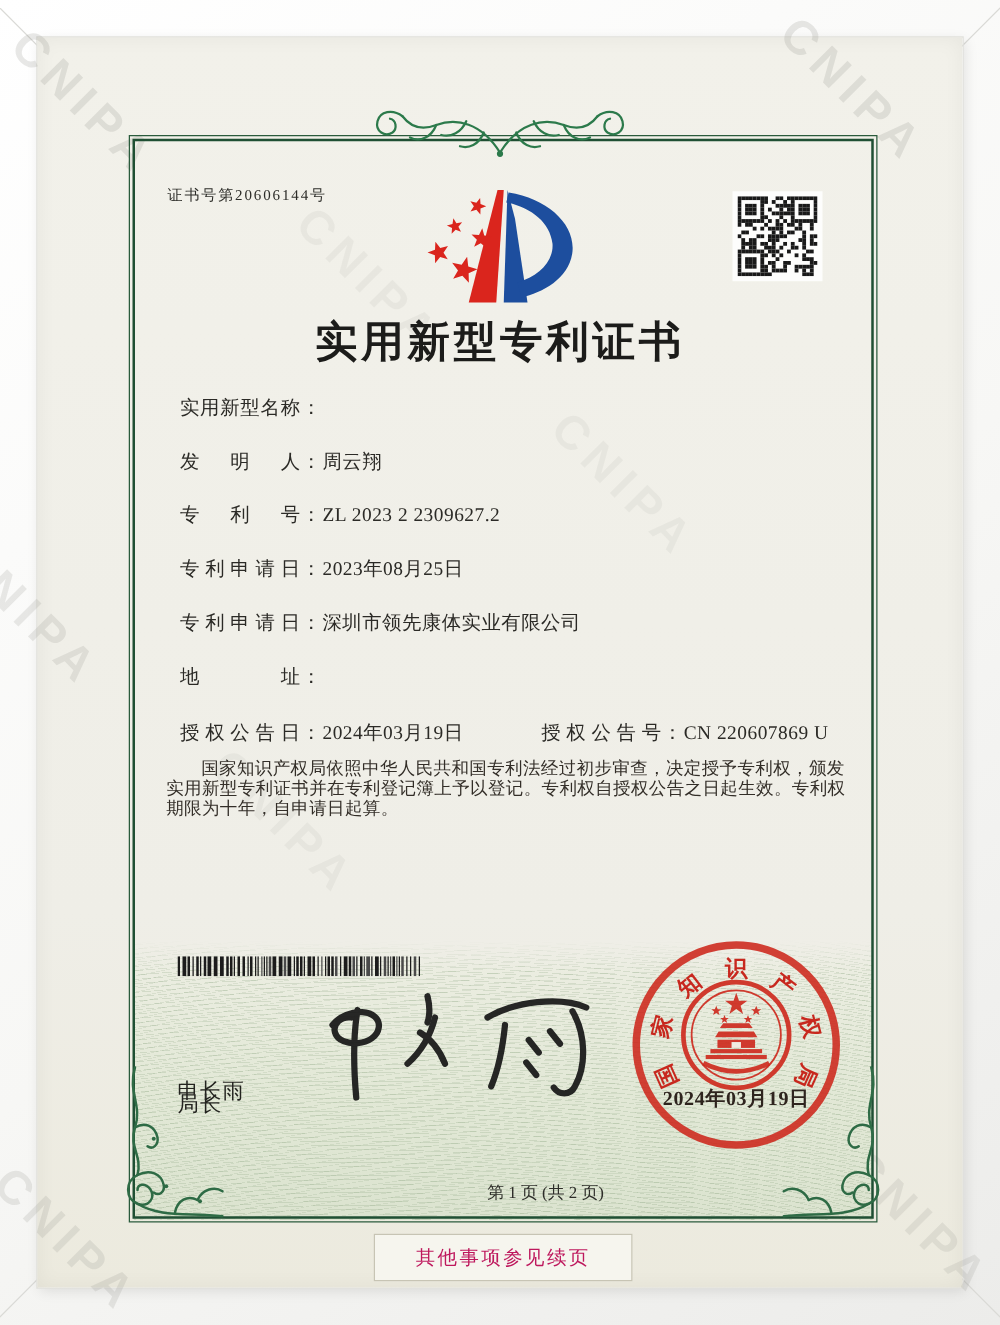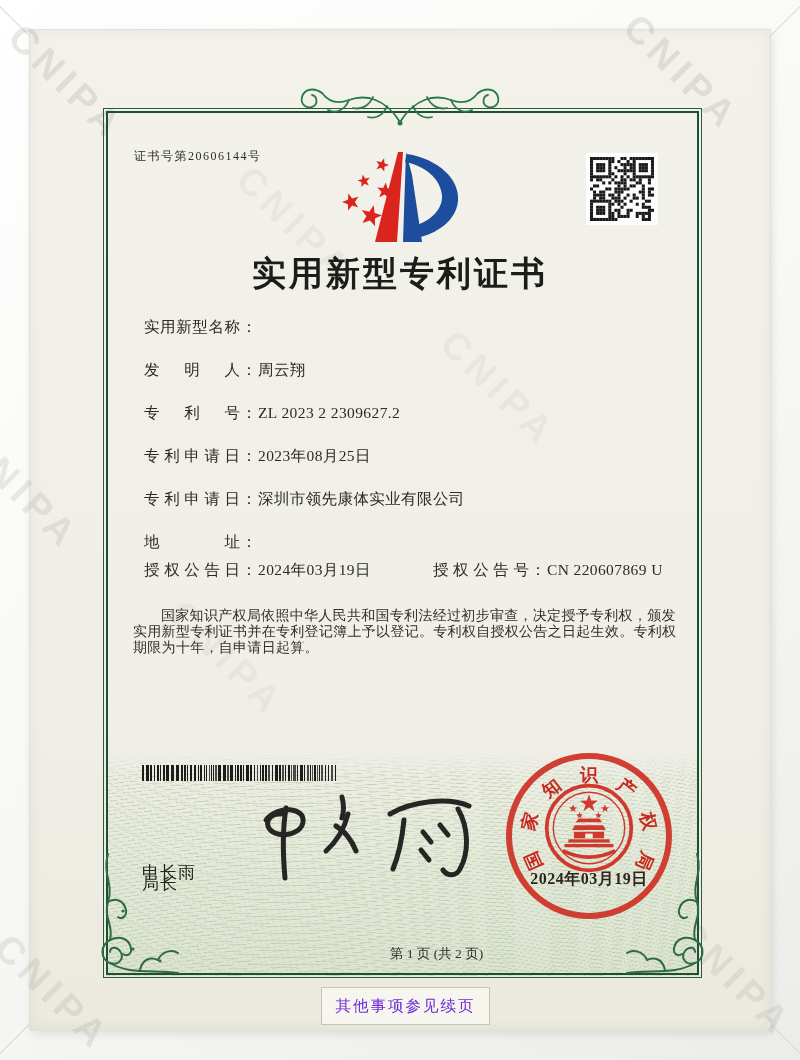--- a/index.html
+++ b/index.html
@@ -35,21 +35,21 @@
   .logo{position:absolute;left:336px;top:145px;width:138px;height:104px;}
   .qr{position:absolute;left:586px;top:153px;width:72px;height:72px;background:#fdfdfc;padding:4px;}
   .title{position:absolute;left:0;right:0;top:251px;text-align:center;font-size:34px;font-weight:700;
     letter-spacing:3px;color:#1c1c1a;}
   
   .fields{position:absolute;left:144px;top:316px;width:548px;font-size:15.5px;color:#2b2a26;}
   .frow{display:flex;align-items:flex-start;line-height:22px;margin-bottom:21px;}
   .f-label{display:inline-block;width:96px;text-align:justify;text-align-last:justify;flex:0 0 96px;}
   .f-colon{flex:0 0 18px;text-align:center;}
   .f-value{letter-spacing:.4px;max-width:404px;}
-  .frow.addr{margin-bottom:6px;}
+  .frow.addr{margin-bottom:23px;}
   .pair2{display:flex;margin-left:62px;}
   
   .paras{position:absolute;left:133px;top:608px;width:546px;font-size:14px;line-height:16px;color:#332e28;}
   .paras p{margin:0 0 6px 0;text-indent:2em;letter-spacing:.3px;}
   
   .barcode{position:absolute;left:142px;top:765px;width:198px;height:16px;}
   
   .duty{position:absolute;left:142px;font-family:"Liberation Sans","DejaVu Sans",sans-serif;
     font-size:17px;color:#23231f;letter-spacing:1px;}
   .duty.t1{top:830px;margin-top:42px;}
@@ -59,23 +59,23 @@
   .seal{position:absolute;left:506px;top:753px;width:166px;height:166px;}
   .seal .ring{position:absolute;inset:0;border:6px solid rgba(205,39,27,.88);border-radius:50%;}
   .seal-ch{position:absolute;left:50%;top:50%;width:22px;height:22px;margin:-11px 0 0 -11px;
     text-align:center;font-size:18px;font-weight:700;color:rgba(198,30,20,.95);
     font-family:"Liberation Sans","DejaVu Sans",sans-serif;}
   .emblem{position:absolute;left:36px;top:28px;width:94px;height:94px;color:rgba(205,39,27,.9);}
   .seal-date{position:absolute;left:-10px;right:-10px;top:116px;text-align:center;font-size:16px;
     font-weight:600;color:#2e241e;letter-spacing:.5px;}
   
   .page-num{position:absolute;left:103px;width:667px;top:945px;text-align:center;font-size:13.5px;color:#2d2d29;}
-  .cont-box{position:absolute;left:299px;top:987px;width:169px;height:38px;border:1px solid #c7c4b4;
+  .cont-box{position:absolute;left:299px;top:987px;width:207px;height:38px;border:1px solid #c7c4b4;
     background:#f6f5ee;display:flex;align-items:center;justify-content:center;
-    font-size:15.5px;letter-spacing:2px;color:#6d28d9;margin-left:22px;}
+    font-size:15.5px;letter-spacing:2px;color:#be185d;}
 </style>
 </head>
 <body>
 
 <div class="stage">
 
   <div class="miter tl"></div>
   <div class="miter tr"></div>
   <div class="miter bl"></div>
   <div class="miter br"></div>

